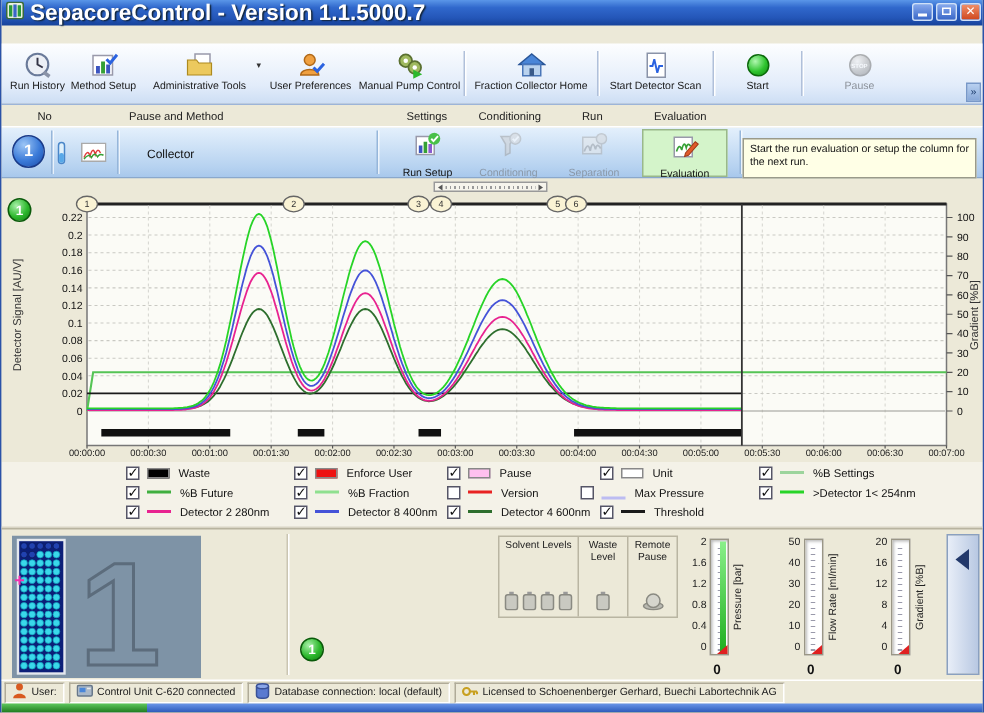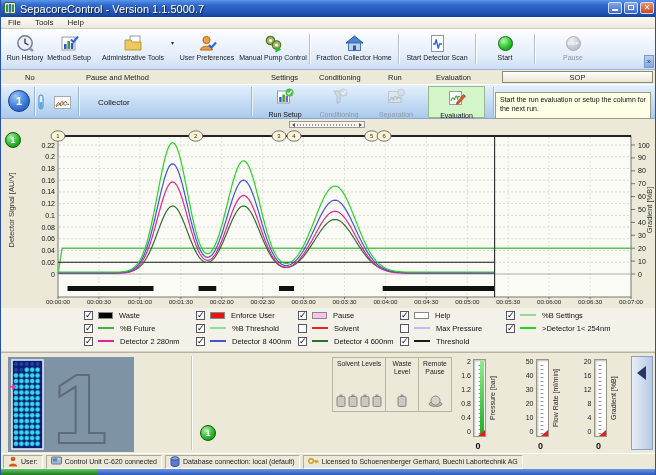--- a/index.html
+++ b/index.html
@@ -4,21 +4,21 @@
 <style>
   html,body{margin:0;padding:0;background:#888}
   #win{position:relative;width:656px;height:475px;font-family:"Liberation Sans",sans-serif;
        background:#ece9d8;overflow:hidden;border-left:1px solid #2a52a8;border-right:1px solid #2a52a8;box-sizing:border-box}
   svg text{font-family:"Liberation Sans",sans-serif}
 
   
   .titlebar{position:absolute;left:0;top:0;width:656px;height:17px;
     background:linear-gradient(180deg,#5a96e8,#3068cc 30%,#2456b8 70%,#16429a);
     display:flex;align-items:center;padding-left:3px;box-sizing:border-box}
-  .title-text{color:#fff;font-weight:normal;font-size:11px;margin-left:4px;text-shadow:1px 1px 1px #123;white-space:nowrap}
+  .title-text{color:#fff;font-weight:bold;font-size:15px;margin-left:4px;text-shadow:1px 1px 1px #123;white-space:nowrap}
   .capbtns{position:absolute;right:3px;top:2px;display:flex;gap:2px}
   .capbtn{width:14px;height:12px;border-radius:2px;border:1px solid #cfe0f8;box-sizing:border-box;
     background:linear-gradient(#86a8ec,#3a68c8);position:relative}
   .capbtn.close{background:linear-gradient(#f0906a,#d0481e)}
   .g-min{position:absolute;left:3px;bottom:2px;width:6px;height:2px;background:#fff}
   .g-rest{position:absolute;left:3px;top:2px;width:6px;height:5px;border:1px solid #fff;box-sizing:border-box}
   .g-close{color:#fff;font-size:8px;line-height:10px;text-align:center;display:block}
 
   
   .menubar{position:absolute;top:17px;left:0;width:656px;height:12px;background:linear-gradient(#fbfaf6,#ece9dc);
@@ -156,25 +156,20 @@
         </div>
         <div class="capbtn">
           <span class="g-rest"></span>
         </div>
         <div class="capbtn close">
           <span class="g-close">✕</span>
         </div>
       </div>
   </div>
 
-  <div class="menubar" id="menubar">
-      <div class="menu-item">File</div>
-      <div class="menu-item">Tools</div>
-      <div class="menu-item">Help</div>
-    </div>
 
   <div class="toolbar" id="toolbar">
       <div class="tb-btn" style="width: 44px;">
         <div class="tb-icon">
           <svg width="19" height="19" viewBox="0 0 19 19">
             <circle cx="9" cy="9" r="7.2" fill="#eceff5" stroke="#6a7a99" stroke-width="1.4"></circle>
             <path d="M9 4.5 V9 L12.5 11" stroke="#334" stroke-width="1.3" fill="none"></path>
             <path d="M13 14 l4 3" stroke="#8a93a8" stroke-width="2.4"></path>
           </svg>
         </div>
@@ -256,21 +251,20 @@
       <div class="tb-btn disabled" style="width: 72px;">
         <div class="tb-icon">
           <div class="sphere-stop">STOP</div>
         </div>
         <div class="tb-label">Pause</div>
       </div>
     </div>
   <div class="tb-overflow">»</div>
 
   <div class="hdrrow" id="hdrrow">
-    <div class="sop-box">SOP</div>
   <span class="hdr-label" style="left: 24px;">No</span>
       <span class="hdr-label" style="left: 85px;">Pause and Method</span>
       <span class="hdr-label" style="left: 270px;">Settings</span>
       <span class="hdr-label" style="left: 318px;">Conditioning</span>
       <span class="hdr-label" style="left: 387px;">Run</span>
       <span class="hdr-label" style="left: 435px;">Evaluation</span>
     </div>
 
   <div class="samplerow" id="samplerow">
     <div class="sphere-blue">1</div>
@@ -468,43 +462,43 @@
         <div class="lg-label">Enforce User</div>
       </div>
       <div class="lg-item" style="left: 297px; top: 2px;">
         <div class="lg-cb">✓</div>
         <div class="lg-sw-fill" style="background: rgb(255, 192, 239);"></div>
         <div class="lg-label">Pause</div>
       </div>
       <div class="lg-item" style="left: 399px; top: 2px;">
         <div class="lg-cb">✓</div>
         <div class="lg-sw-fill" style="background: rgb(255, 255, 255);"></div>
-        <div class="lg-label">Help</div>
+        <div class="lg-label">Unit</div>
       </div>
       <div class="lg-item" style="left: 505px; top: 2px;">
         <div class="lg-cb">✓</div>
         <div class="lg-sw-line" style="border-top-color: rgb(156, 212, 156);"></div>
         <div class="lg-label">%B Settings</div>
       </div>
       <div class="lg-item" style="left: 83px; top: 15px;">
         <div class="lg-cb">✓</div>
         <div class="lg-sw-line" style="border-top-color: rgb(63, 175, 63);"></div>
         <div class="lg-label">%B Future</div>
       </div>
       <div class="lg-item" style="left: 195px; top: 15px;">
         <div class="lg-cb">✓</div>
         <div class="lg-sw-line" style="border-top-color: rgb(143, 224, 143);"></div>
-        <div class="lg-label">%B Threshold</div>
+        <div class="lg-label">%B Fraction</div>
       </div>
       <div class="lg-item" style="left: 297px; top: 15px;">
         <div class="lg-cb"></div>
         <div class="lg-sw-line" style="border-top-color: rgb(232, 34, 34);"></div>
-        <div class="lg-label">Solvent</div>
-      </div>
-      <div class="lg-item" style="left: 399px; top: 15px;">
+        <div class="lg-label">Version</div>
+      </div>
+      <div class="lg-item" style="left: 386px; top: 15px; align-items: flex-end;">
         <div class="lg-cb"></div>
         <div class="lg-sw-line" style="border-top-color: rgb(188, 188, 242);"></div>
         <div class="lg-label">Max Pressure</div>
       </div>
       <div class="lg-item" style="left: 505px; top: 15px;">
         <div class="lg-cb">✓</div>
         <div class="lg-sw-line" style="border-top-color: rgb(39, 212, 39);"></div>
         <div class="lg-label">&gt;Detector 1&lt; 254nm</div>
       </div>
       <div class="lg-item" style="left: 83px; top: 28px;">

